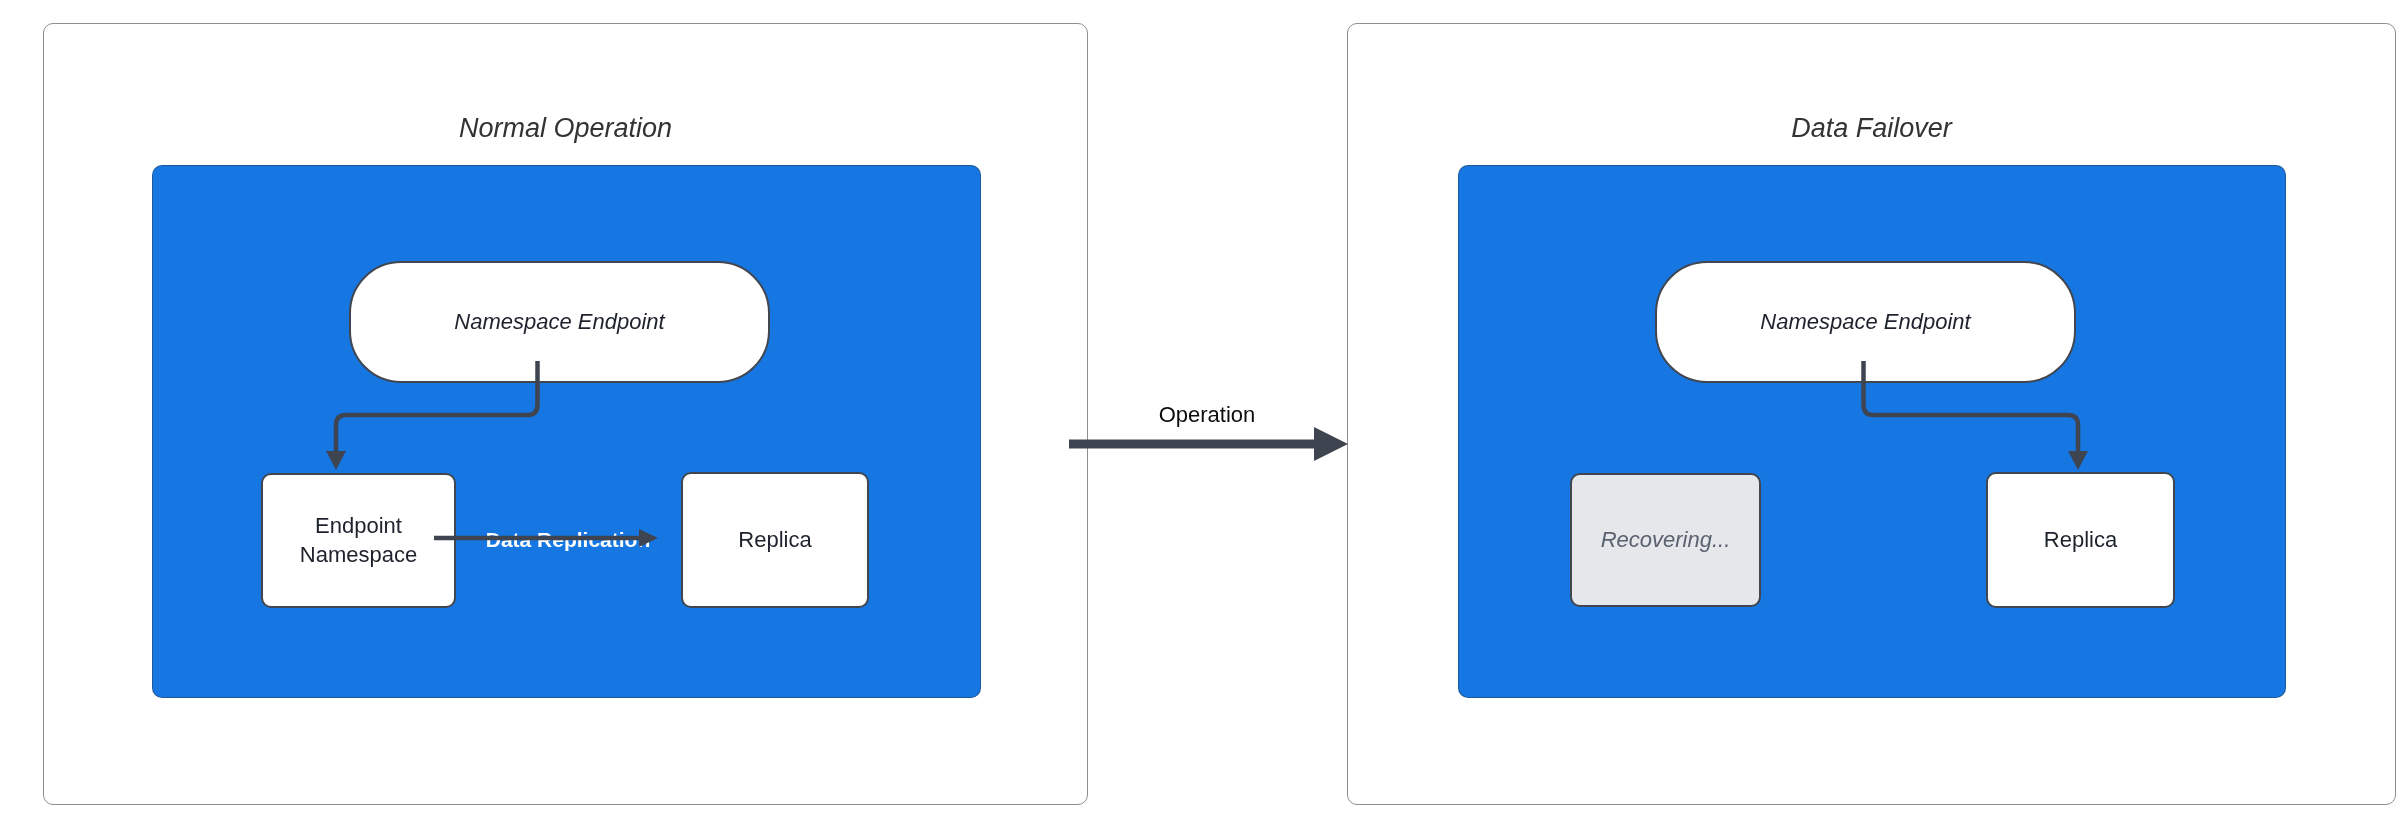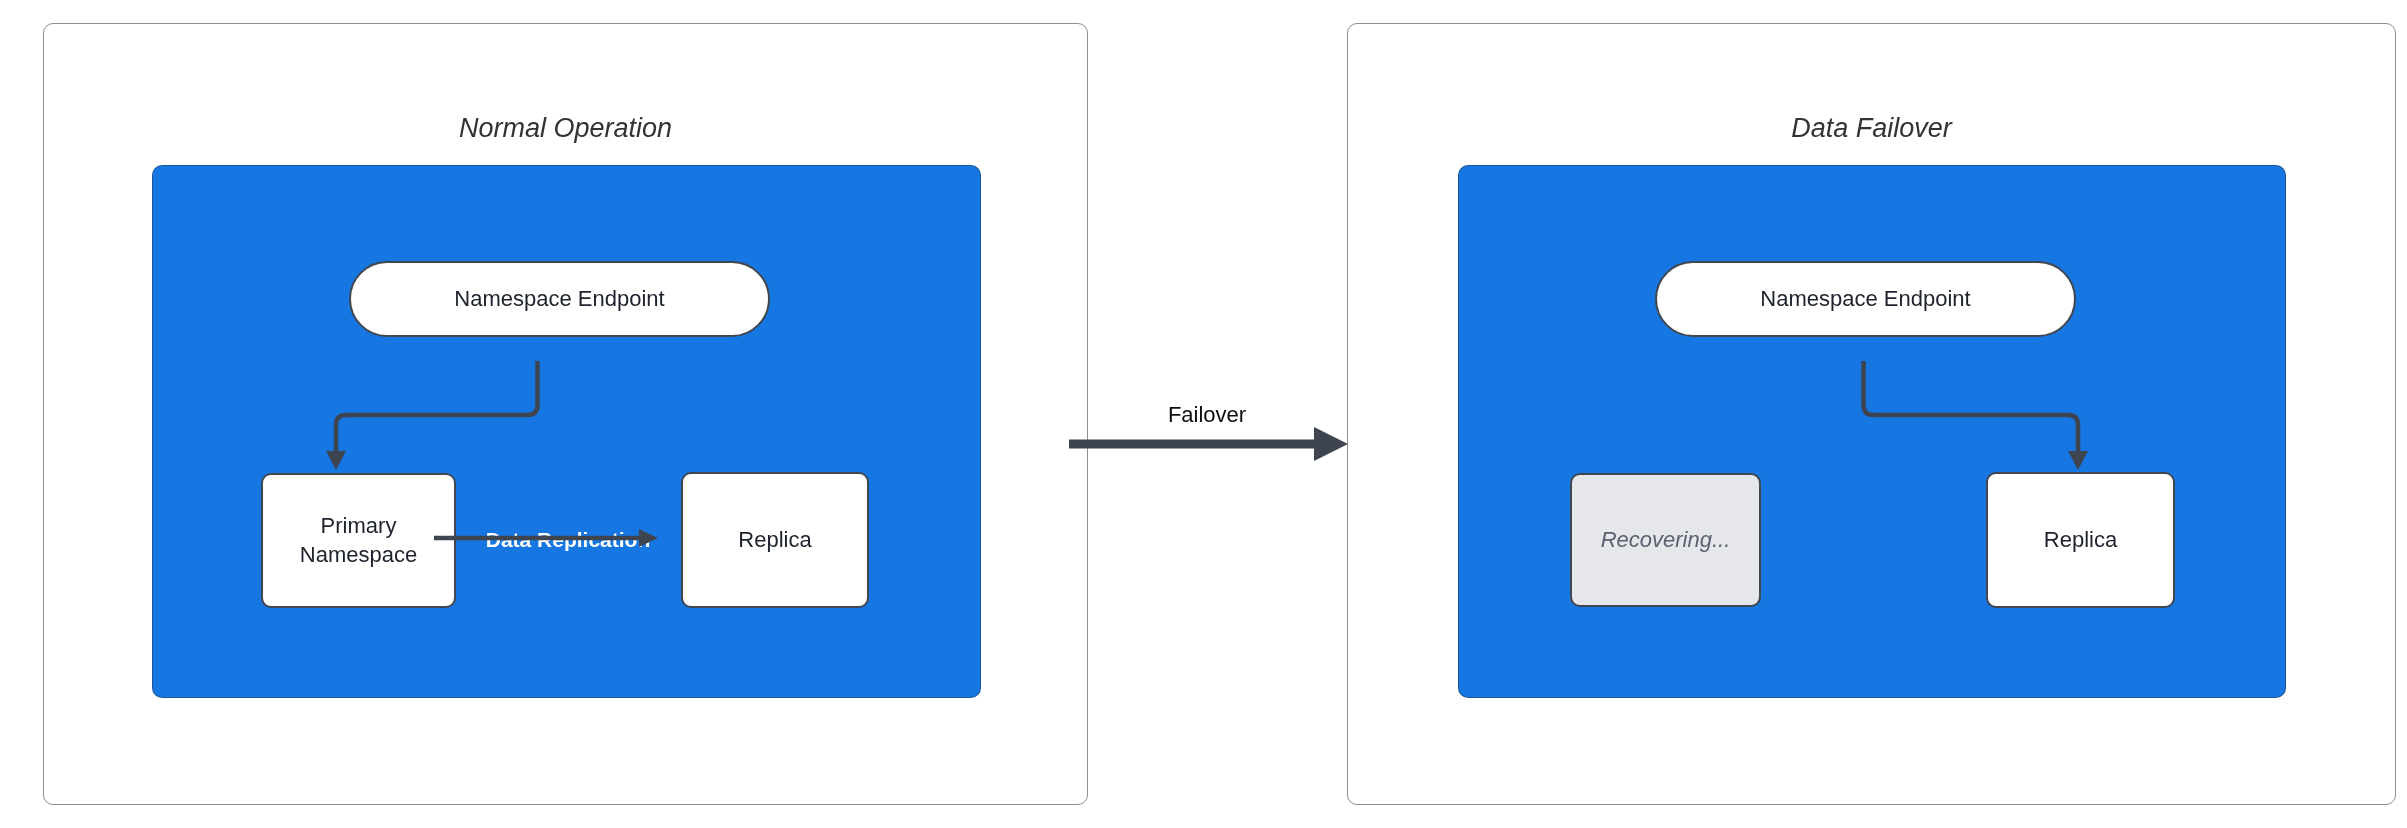--- a/index.html
+++ b/index.html
@@ -39,21 +39,21 @@
     box-sizing:border-box;
   }
   .panel.left  .blue-box{left:108px;top:141px;width:829px;height:533px;}
   .panel.right .blue-box{left:110px;top:141px;width:828px;height:533px;}
   .node{
     position:absolute;display:flex;align-items:center;justify-content:center;
     background:var(--node_fill);border:2px solid var(--node_border);
     box-sizing:border-box;text-align:center;
     font-size:22px;line-height:1.3;color:var(--label_text);
   }
-  .node.pill{left:196px;top:95px;width:421px;height:76px;border-radius:52px;}
+  .node.pill{left:196px;top:95px;width:421px;height:122px;border-radius:52px;font-style:italic;}
   .node.box{border-radius:10px;padding:0 18px;}
   .node.primary  {left:108px;top:307px;width:195px;height:135px;}
   .node.replica-l{left:528px;top:306px;width:188px;height:136px;}
   .node.recovering{
     left:111px;top:307px;width:191px;height:134px;
     background:var(--disabled_fill);color:var(--disabled_text);
     font-style:italic;border-color:var(--node_border);
   }
   .node.replica-r{left:527px;top:306px;width:189px;height:136px;}
   .edge-label{
@@ -80,21 +80,21 @@
 
 <div class="canvas">
 
   <div class="panel left">
     <div class="panel-title">Normal Operation</div>
     <div class="blue-box">
       <div class="node pill">
         <span>Namespace Endpoint</span>
       </div>
       <div class="node box primary">
-        <span>Primary Namespace</span>
+        <span>Endpoint Namespace</span>
       </div>
       <div class="node box replica-l">
         <span>Replica</span>
       </div>
       <div class="edge-label">Data Replication</div>
     </div>
   </div>
 
   <div class="panel right">
     <div class="panel-title">Data Failover</div>
@@ -104,21 +104,21 @@
       </div>
       <div class="node box recovering">
         <span>Recovering...</span>
       </div>
       <div class="node box replica-r">
         <span>Replica</span>
       </div>
     </div>
   </div>
 
-  <div class="transition-label">Failover</div>
+  <div class="transition-label">Operation</div>
 
   <svg class="edges" viewBox="0 0 2407 828">
 
     <path class="connector" d="M537.5 361 L537.5 405 Q537.5 415 527.5 415 L346 415 Q336 415 336 425 L336 452"></path>
     <polygon points="336,470 326,451 346,451"></polygon>
 
     <path class="connector" d="M434 538 L640 538"></path>
     <polygon points="658,538 639,529 639,547"></polygon>
 
     <path class="connector" d="M1863.5 361 L1863.5 405 Q1863.5 415 1873.5 415 L2068 415 Q2078 415 2078 425 L2078 452"></path>

